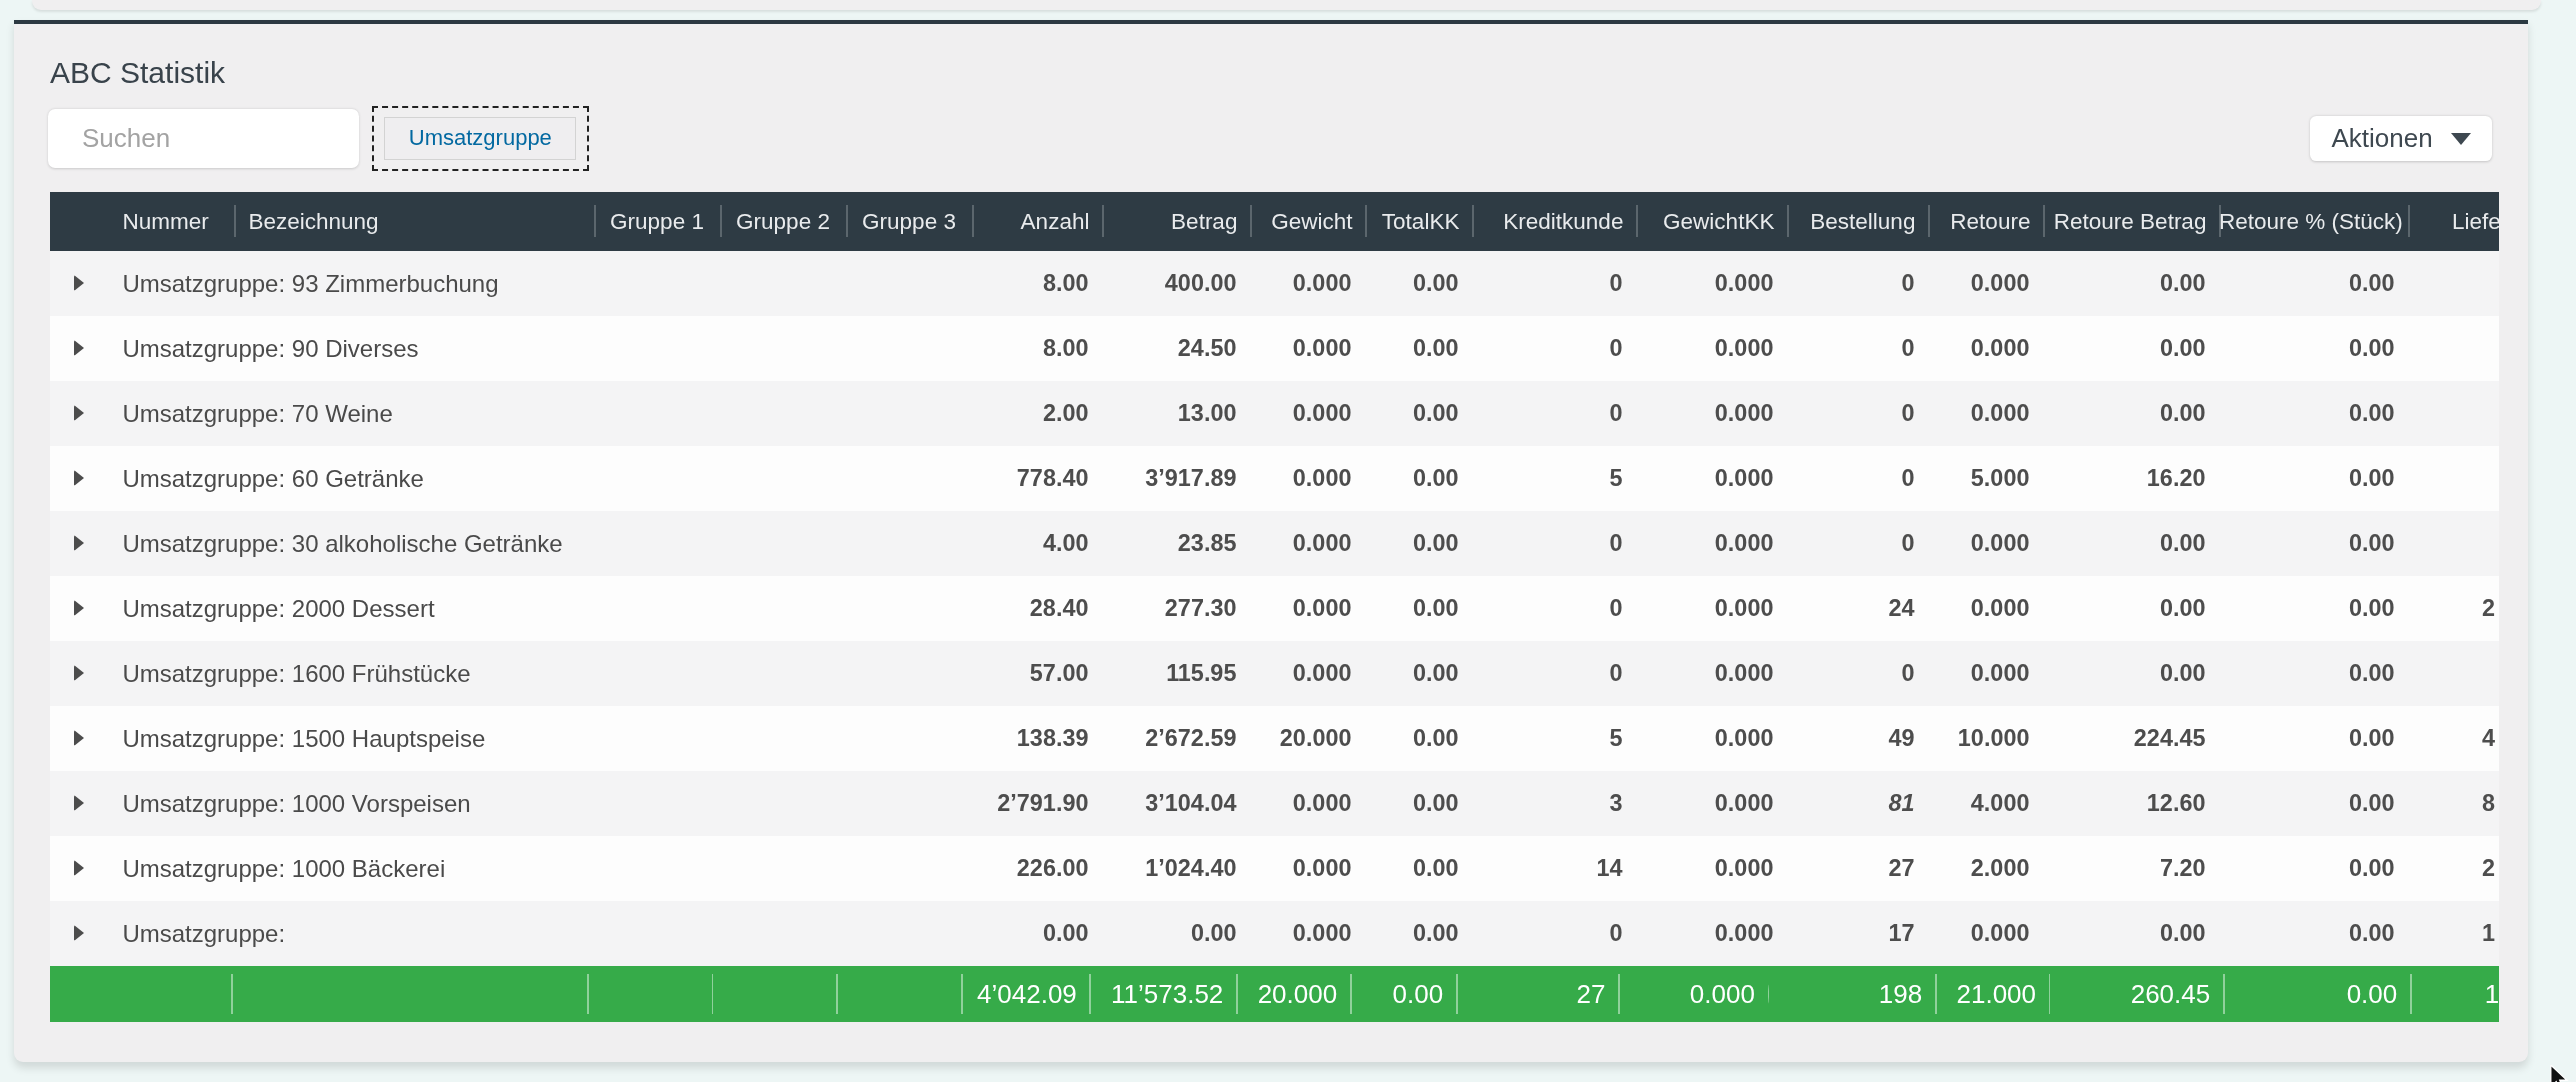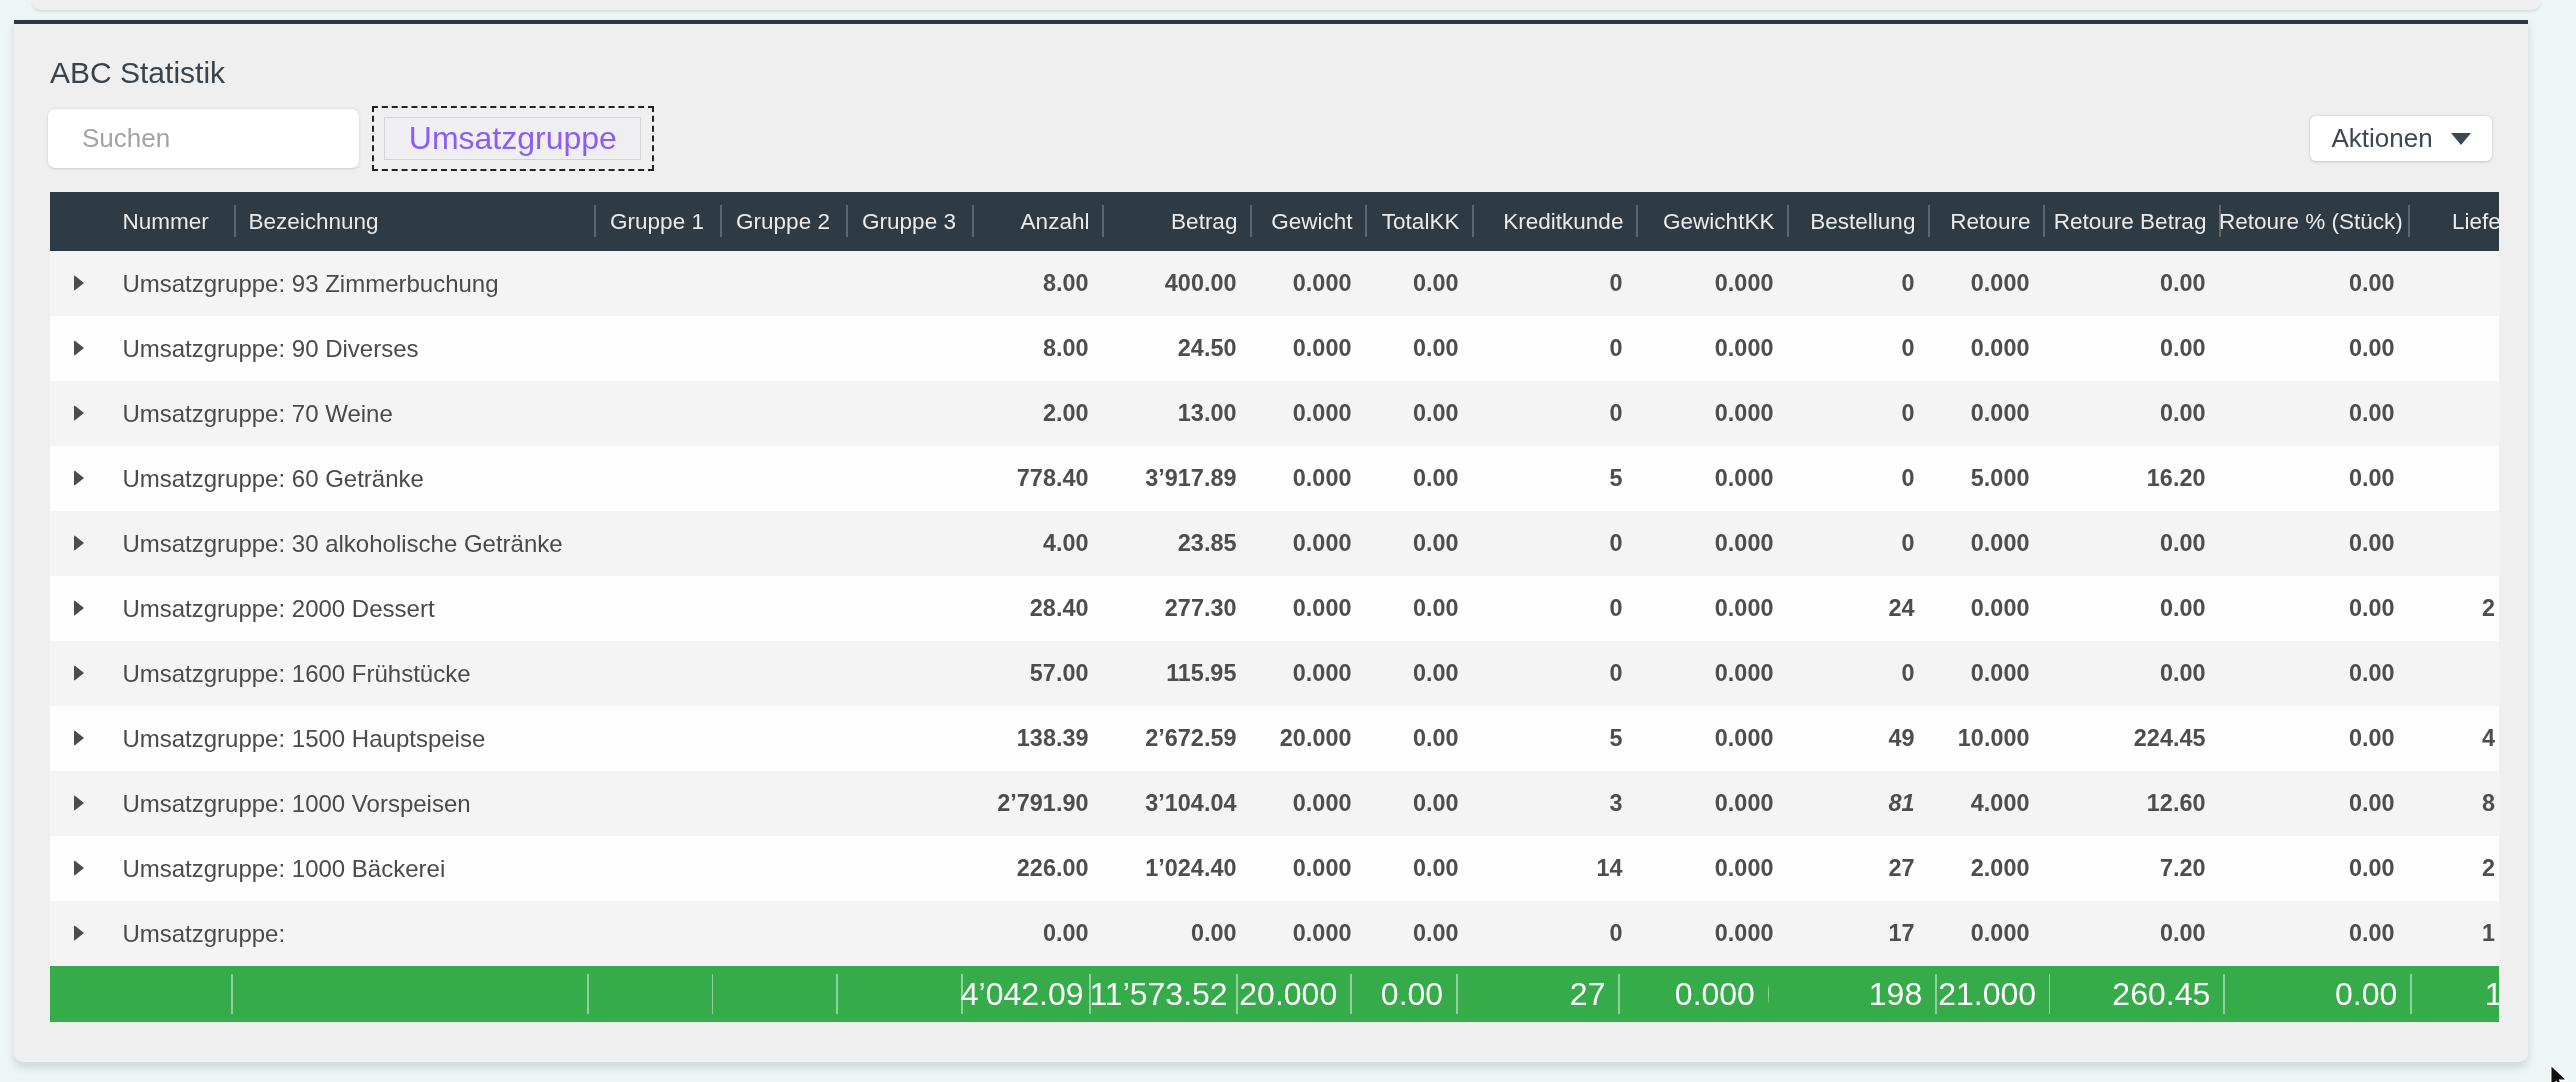--- a/index.html
+++ b/index.html
@@ -44,21 +44,21 @@
   }
   .search-input::placeholder{color:#a3a3a3;}
   .dropzone{
     margin-left:12.6px;
     border:2.7px dashed #222;
     padding:9px 10.8px;
   }
   .chip{
     border:1.8px solid #d3d3d3;
     padding:0 23.4px;height:41px;line-height:40px;
-    font-size:32px;color:#8b5cf6;
+    font-size:22px;color:#0369a1;
     background:#efeef0;
   }
   .actions-btn{
     margin-left:auto;margin-right:1.8px;
     height:45px;padding:0 21.6px;
     background:#ffffff;border:none;border-radius:6.3px;
     box-shadow:0 0.9px 2.7px rgba(0,0,0,0.18);
     display:flex;align-items:center;gap:18px;
     font-family:"Liberation Sans", sans-serif;
     font-size:26px;color:#3e4850;cursor:pointer;
@@ -100,21 +100,21 @@
   .num{font-size:23.4px;font-weight:bold;color:#4d4d4d;}
   .al-left{text-align:left;padding-left:14.4px;}
   .al-center{text-align:center;}
   .al-right{text-align:right;padding-right:12.6px;}
   .stub-val{text-align:left;padding-left:75px;padding-right:0;}
   .stub-head{text-align:left;padding-left:44px;}
   
   .trow{height:56px;background:#36ab49;}
   .tcell{
     position:relative;box-sizing:border-box;height:56px;line-height:56px;
-    font-size:32px;color:#ffffff;white-space:nowrap;overflow:hidden;
+    font-size:26px;color:#ffffff;white-space:nowrap;overflow:hidden;
   }
   .tcell.sep::before{top:8px;height:40px;background:rgba(255,255,255,0.45);}
   
   .cursor{position:absolute;left:2549px;top:1065px;width:23.4px;height:27px;}
 </style>
 </head>
 <body>
 
 <div class="top-card"></div>
 

